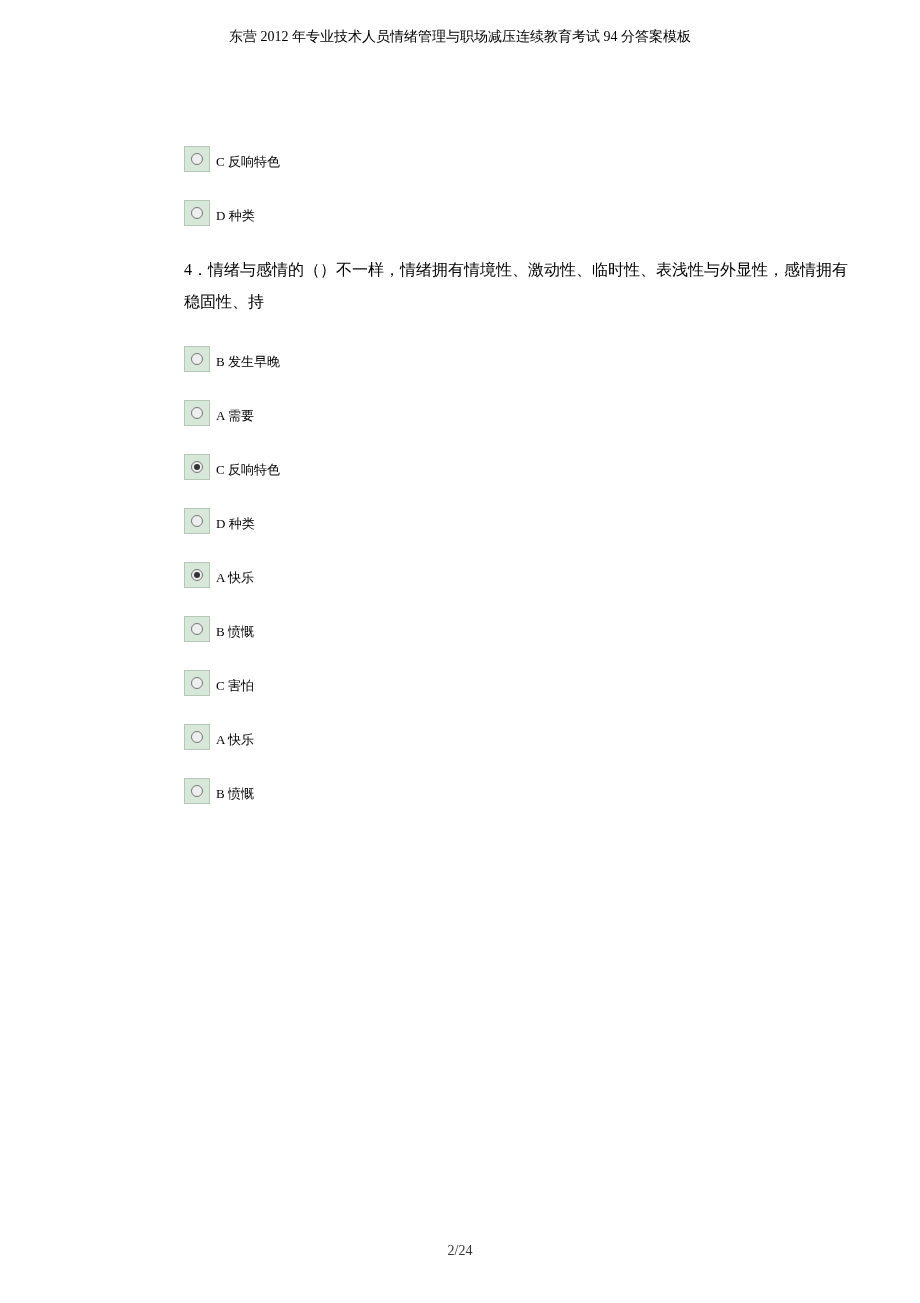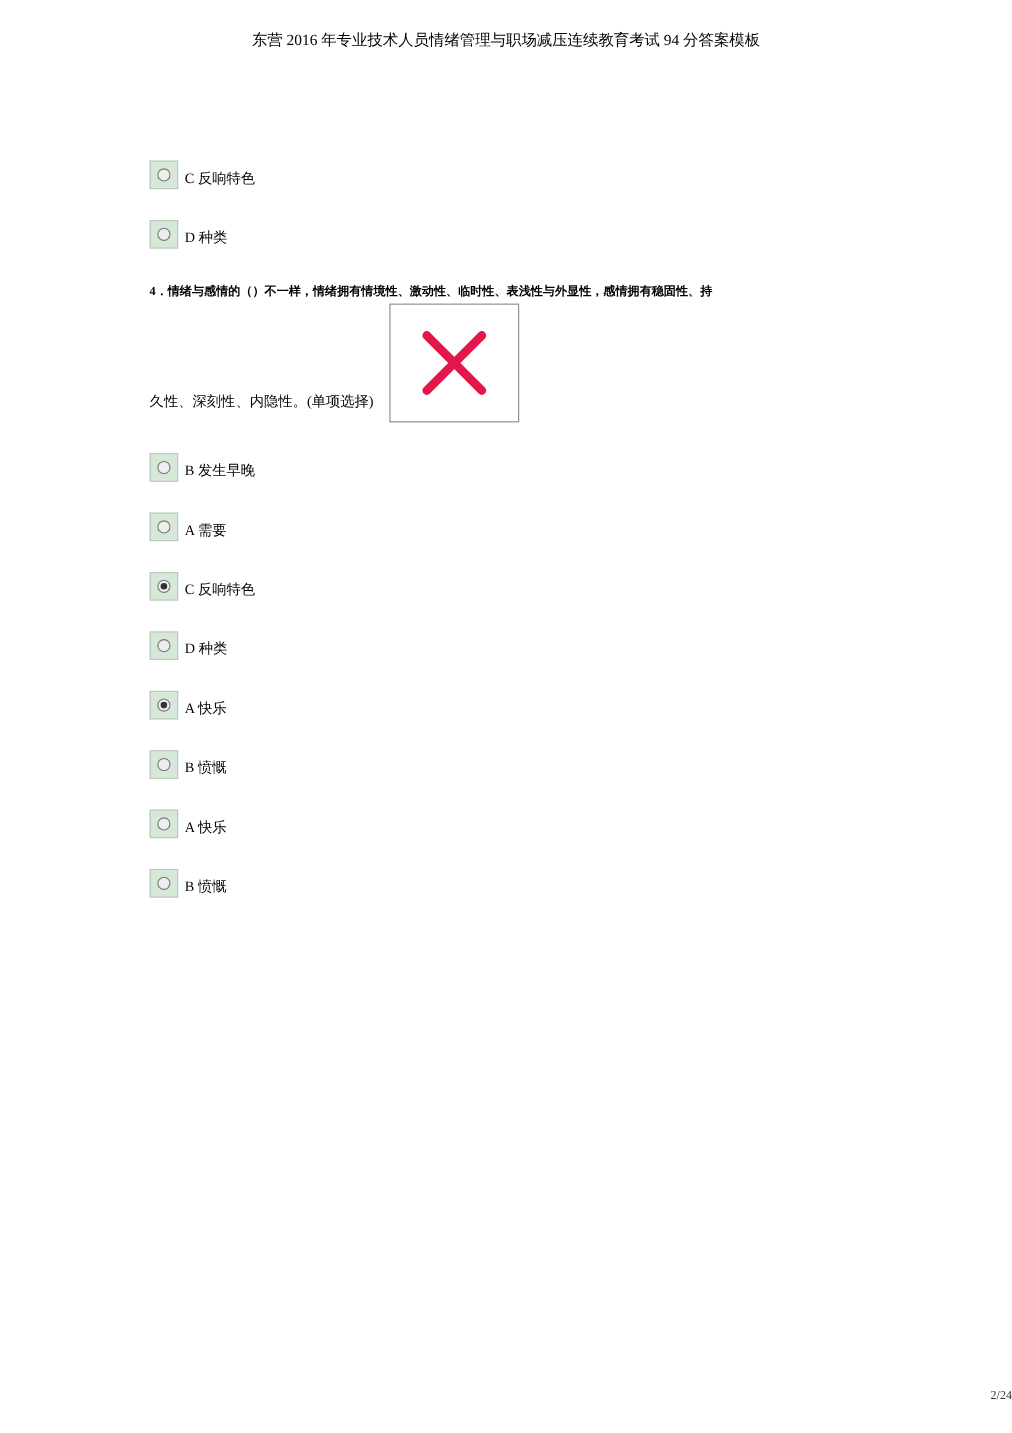--- a/index.html
+++ b/index.html
@@ -12,20 +12,21 @@
     color: #000;
     position: relative;
   }
   .header {
     text-align: center;
     padding-top: 28px;
     font-size: 14px;
   }
   .content {
     padding: 100px 63px 0 136px;
+    margin-left: 48px;
   }
   .option-row {
     display: flex;
     align-items: flex-end;
     margin-bottom: 28px;
   }
   .radio-box {
     width: 26px;
     height: 26px;
     background: #d8e8d8;
@@ -55,23 +56,22 @@
   .opt-label {
     font-size: 13px;
     line-height: 1.2;
     padding-bottom: 2px;
   }
   .question-block {
     margin-top: 0;
     margin-bottom: 28px;
   }
   .q-line {
-    font-size: 11px;
+    font-size: 16px;
     line-height: 2.0;
-    font-weight: bold;
   }
   .q-with-mark {
     display: flex;
     align-items: flex-end;
     flex-wrap: nowrap;
   }
   .q-with-mark .q-text {
     font-size: 13px;
     line-height: 1.9;
     padding-bottom: 6px;
@@ -93,60 +93,51 @@
     height: 122px;
     margin-left: 16px;
   }
   .x-mark {
     stroke: #e3174a;
     stroke-width: 8;
     stroke-linecap: round;
   }
   .footer {
     position: absolute;
-    bottom: 28px;
+    bottom: 44px;
     width: 100%;
-    text-align: right;
-    font-size: 11px;
+    text-align: center;
+    font-size: 14px;
     color: #333;
   }
 </style>
 </head>
 <body>
 
 <div class="header">
-  <span>东营 2016 年专业技术人员情绪管理与职场减压连续教育考试 94 分答案模板</span>
+  <span>东营 2012 年专业技术人员情绪管理与职场减压连续教育考试 94 分答案模板</span>
 </div>
 
 <div class="content">
 
   <div class="option-row">
     <div class="radio-box">
       <div class="radio-outer"></div>
     </div>
     <span class="opt-label">C 反响特色</span>
   </div>
   <div class="option-row">
     <div class="radio-box">
       <div class="radio-outer"></div>
     </div>
     <span class="opt-label">D 种类</span>
   </div>
 
   <div class="question-block">
     <div class="q-line">4．情绪与感情的（）不一样，情绪拥有情境性、激动性、临时性、表浅性与外显性，感情拥有稳固性、持</div>
-    <div class="q-with-mark">
-      <span class="q-text">久性、深刻性、内隐性。(单项选择)</span>
-      <div class="x-box med">
-        <svg width="70" height="70" viewBox="0 0 70 70">
-          <line class="x-mark" x1="10" y1="10" x2="60" y2="60"></line>
-          <line class="x-mark" x1="60" y1="10" x2="10" y2="60"></line>
-        </svg>
-      </div>
-    </div>
   </div>
 
   <div class="option-row">
     <div class="radio-box">
         <div class="radio-outer"></div>
       </div>
     <span class="opt-label">B 发生早晚</span>
   </div>
   <div class="option-row">
     <div class="radio-box">
@@ -177,20 +168,26 @@
         </div>
       </div>
     <span class="opt-label">A 快乐</span>
   </div>
   <div class="option-row">
     <div class="radio-box">
         <div class="radio-outer"></div>
       </div>
     <span class="opt-label">B 愤慨</span>
   </div>
+  <div class="option-row">
+    <div class="radio-box">
+        <div class="radio-outer"></div>
+      </div>
+    <span class="opt-label">C 害怕</span>
+  </div>
 
 
   <div class="option-row">
     <div class="radio-box">
         <div class="radio-outer"></div>
       </div>
     <span class="opt-label">A 快乐</span>
   </div>
   <div class="option-row">
     <div class="radio-box">

